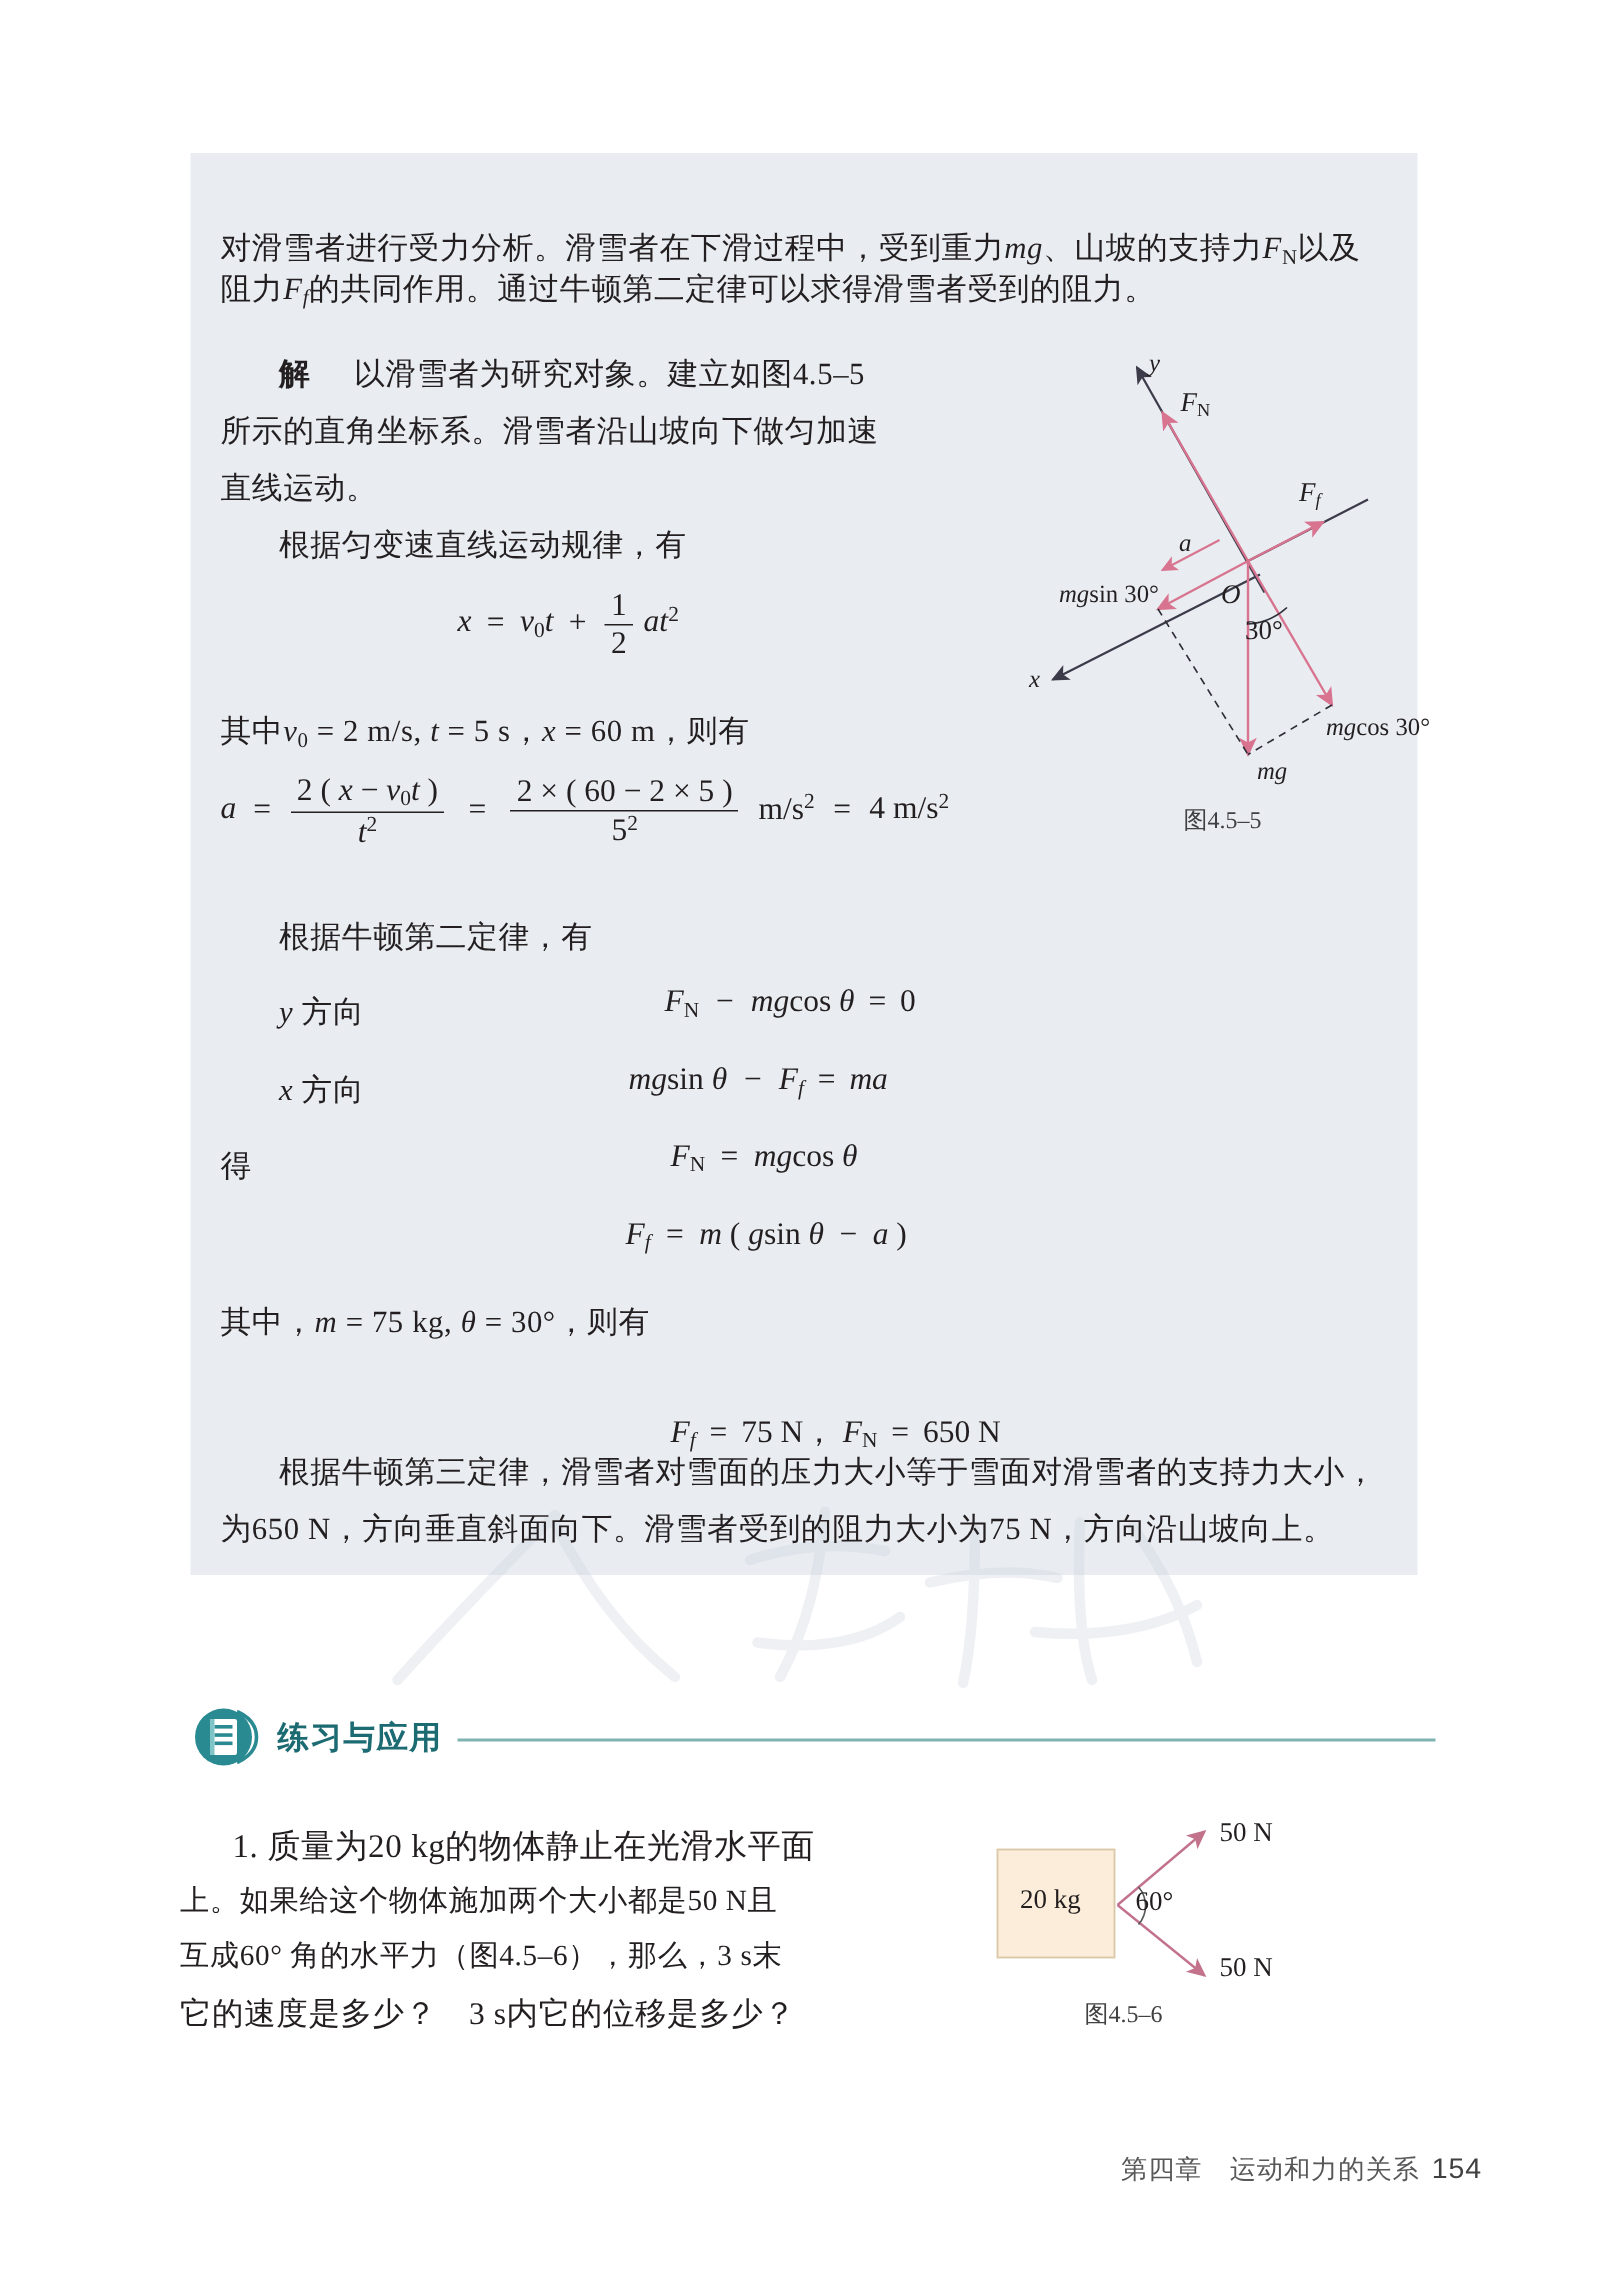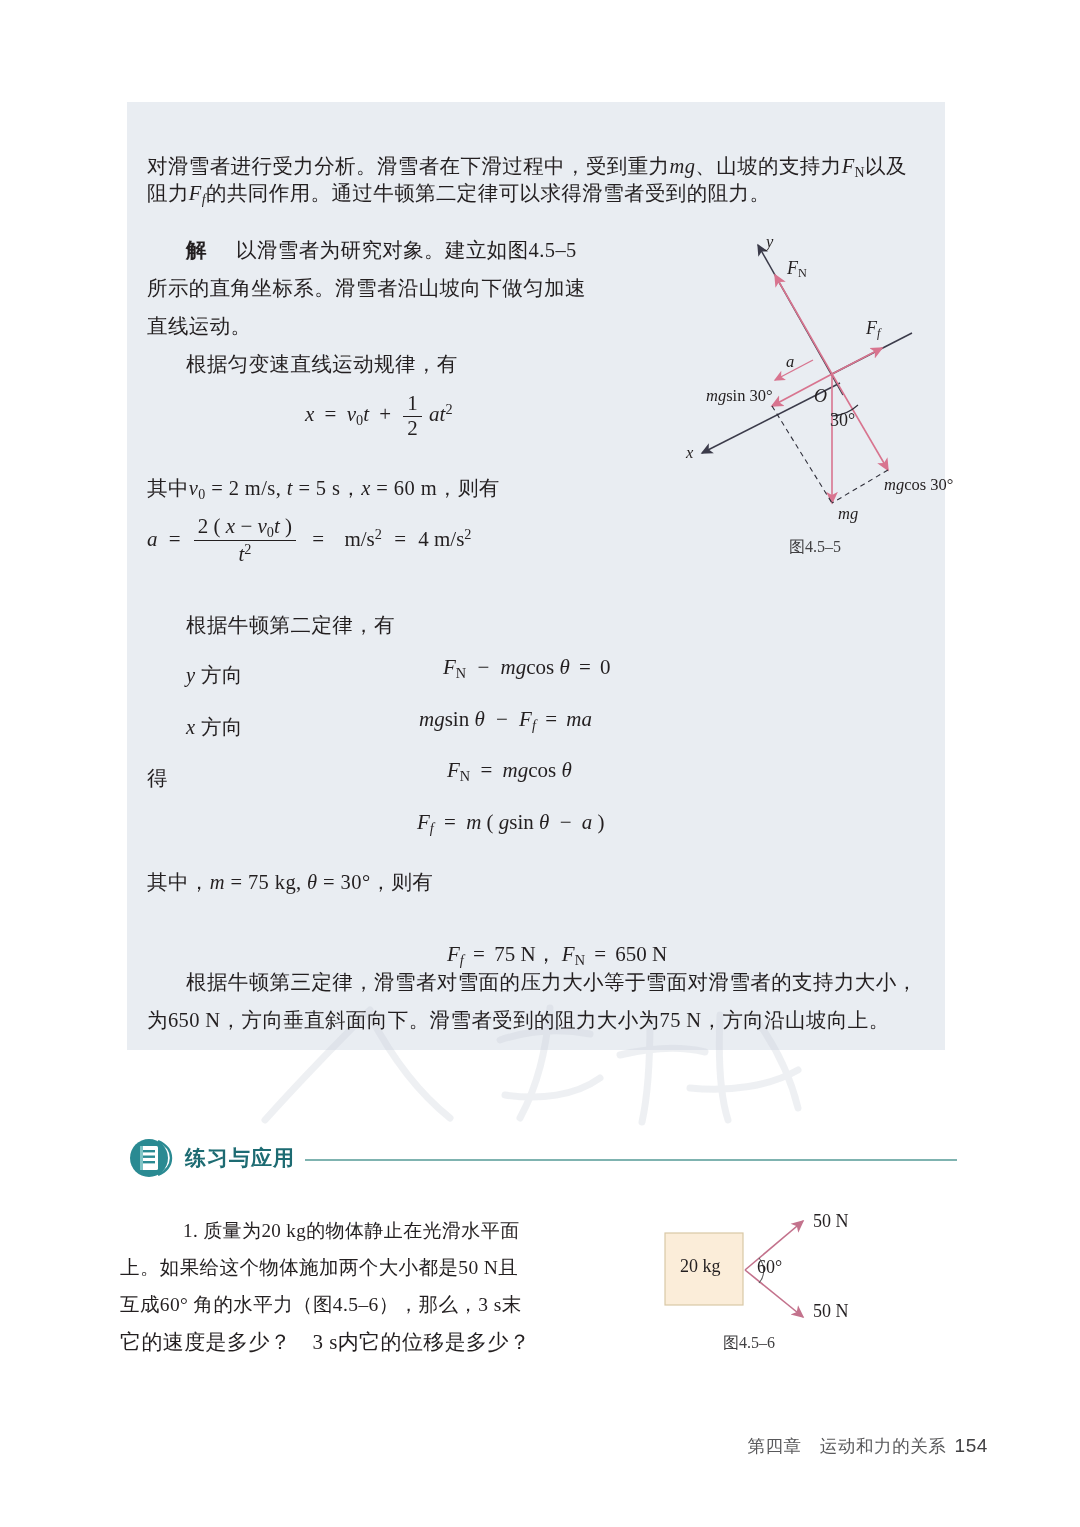--- a/index.html
+++ b/index.html
@@ -173,20 +173,24 @@
   其中<i>v</i><sub>0</sub> = 2 m/s, <i>t</i> = 5 s，<i>x</i> = 60 m，则有
 </div>
 
 <div class="eq" style="left:147px; top:515px;">
   <i>a</i> <span style="margin:0 6px;">=</span>
   <span class="frac">
     <span class="num">2 ( <i>x</i> − <i>v</i><sub>0</sub><i>t</i> )</span>
     <span class="den"><i>t</i><sup>2</sup></span>
   </span>
   <span style="margin:0 9px;">=</span>
+  <span class="frac">
+    <span class="num">2 × ( 60 − 2 × 5 )</span>
+    <span class="den">5<sup>2</sup></span>
+  </span>
   <span style="margin-left:6px;">m/s<sup>2</sup></span>
   <span style="margin:0 7px;">=</span> 4 m/s<sup>2</sup>
 </div>
 
 <div class="body-text" style="left:186px; top:605px;">根据牛顿第二定律，有</div>
 
 <div class="body-text" style="left:186px; top:655px;">
   <i>y</i> 方向
 </div>
 <div class="eq" style="left:443px; top:655px;">
@@ -275,21 +279,21 @@
     <rect x="13" y="10" width="18" height="24" rx="1.5" fill="#ffffff"></rect>
     <rect x="16" y="14" width="12" height="2.4" fill="#2a8a92"></rect>
     <rect x="16" y="19.5" width="12" height="2.4" fill="#2a8a92"></rect>
     <rect x="16" y="25" width="12" height="2.4" fill="#2a8a92"></rect>
     <rect x="13" y="10" width="3" height="24" fill="#7fc4c6"></rect>
   </svg>
   <div id="practice-title">练习与应用</div>
   <div id="practice-rule"></div>
 </div>
 
-<div class="body-text" style="left:155px; top:1212px; font-size:19px; line-height:38px;margin-left:28px;">1. 质量为20 kg的物体静止在光滑水平面</div>
+<div class="body-text" style="left:155px; top:1212px; font-size:22px; line-height:38px;">1. 质量为20 kg的物体静止在光滑水平面</div>
 <div class="body-text" style="left:120px; top:1249px; font-size:19.5px; line-height:38px;">上。如果给这个物体施加两个大小都是50 N且</div>
 <div class="body-text" style="left:120px; top:1286px; font-size:19.5px; line-height:38px;">互成60° 角的水平力（图4.5–6），那么，3 s末</div>
 <div class="body-text" style="left:120px; top:1323px; font-size:21px; line-height:38px;">它的速度是多少？　3 s内它的位移是多少？</div>
 
 <svg class="diagram" style="left:655px; top:1205px;" width="260" height="120" viewBox="0 0 260 120">
   <defs>
     <marker id="arrB" markerWidth="9" markerHeight="9" refX="7" refY="4.5" orient="auto">
       <path d="M0,0.8 L8,4.5 L0,8.2 L2,4.5 Z" fill="#c3728c"></path>
     </marker>
   </defs>

